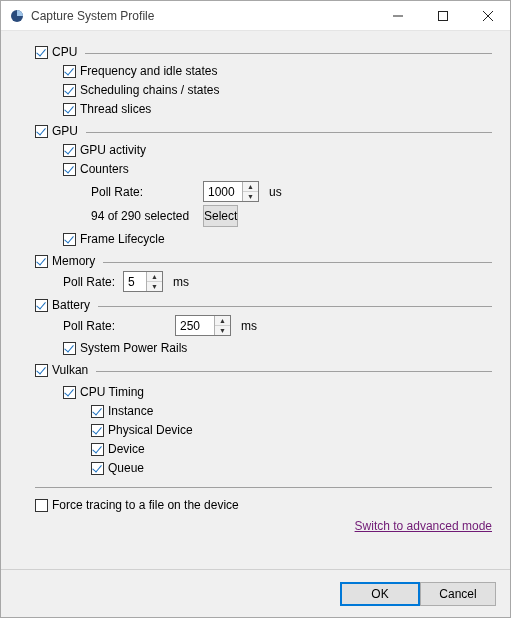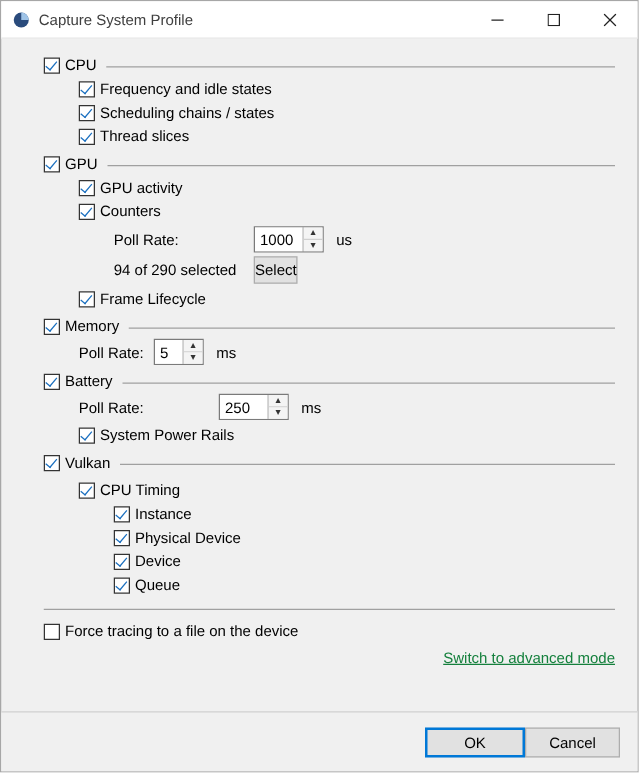--- a/index.html
+++ b/index.html
@@ -128,21 +128,21 @@
   }
   .hrspacer {
     border-top: 1px solid #a0a0a0;
     margin: 10px 0 8px 0;
   }
   .link-row {
     text-align: right;
     padding: 4px 0 0 0;
   }
   .link {
-    color: #15803d;
+    color: #701a75;
     text-decoration: underline;
     cursor: pointer;
   }
   .footer {
     height: 48px;
     border-top: 1px solid #d0d0d0;
     display: flex;
     align-items: center;
     justify-content: flex-end;
     gap: 0;

